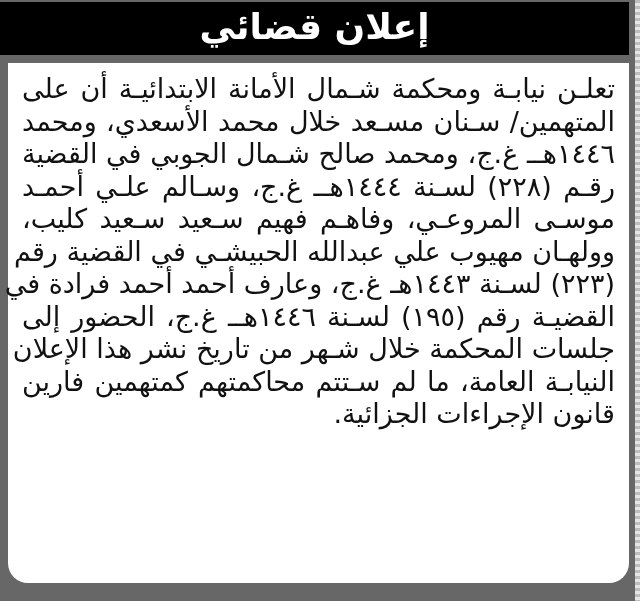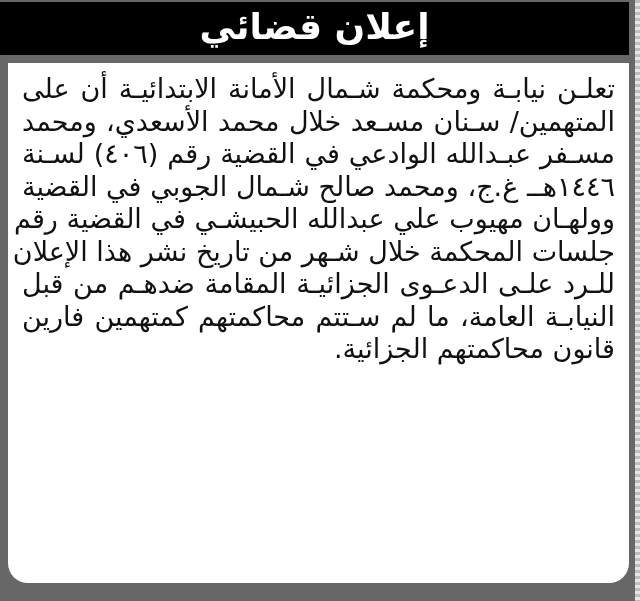--- a/index.html
+++ b/index.html
@@ -40,23 +40,25 @@
 <body>
 
 <div class="notice">
   <div class="header">
     <span class="header-title">إعلان قضائي</span>
   </div>
   <div class="body-box">
     <p class="notice-text">
       <span class="line">تعلـن نيابـة ومحكمة شـمال الأمانة الابتدائيـة أن على</span>
       <span class="line">المتهمين/ سـنان مسـعد خلال محمد الأسعدي، ومحمد</span>
-      <span class="line">مسـفر عبـدالله الوادعي في القضية رقم (٤٠٦) لسـنة</span>
       <span class="line">١٤٤٦هــ غ.ج، ومحمد صالح شـمال الجوبي في القضية</span>
+      <span class="line">رقـم (٢٢٨) لسـنة ١٤٤٤هــ غ.ج، وسـالم علـي أحمـد</span>
+      <span class="line">موسـى المروعـي، وفاهـم فهيم سـعيد سـعيد كليب،</span>
       <span class="line">وولهـان مهيوب علي عبدالله الحبيشـي في القضية رقم</span>
+      <span class="line">(٢٢٣) لسـنة ١٤٤٣هـ غ.ج، وعارف أحمد أحمد فرادة في</span>
+      <span class="line">القضيـة رقم (١٩٥) لسـنة ١٤٤٦هــ غ.ج، الحضور إلى</span>
       <span class="line">جلسات المحكمة خلال شـهر من تاريخ نشر هذا الإعلان</span>
-      <span class="line">للـرد علـى الدعـوى الجزائيـة المقامة ضدهـم من قبل</span>
       <span class="line">النيابـة العامة، ما لم سـتتم محاكمتهم كمتهمين فارين</span>
-      <span class="line last">قانون محاكمتهم الجزائية.</span>
+      <span class="line last">قانون الإجراءات الجزائية.</span>
     </p>
   </div>
 </div>
 <div class="edge-right"></div>
 
 </body></html>

